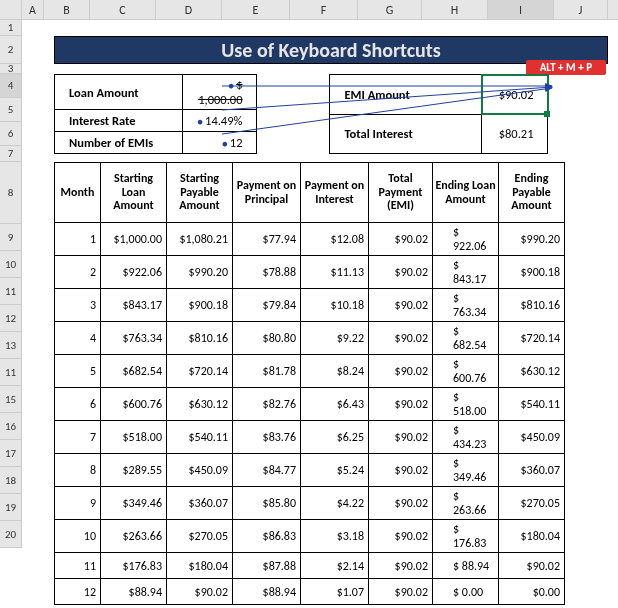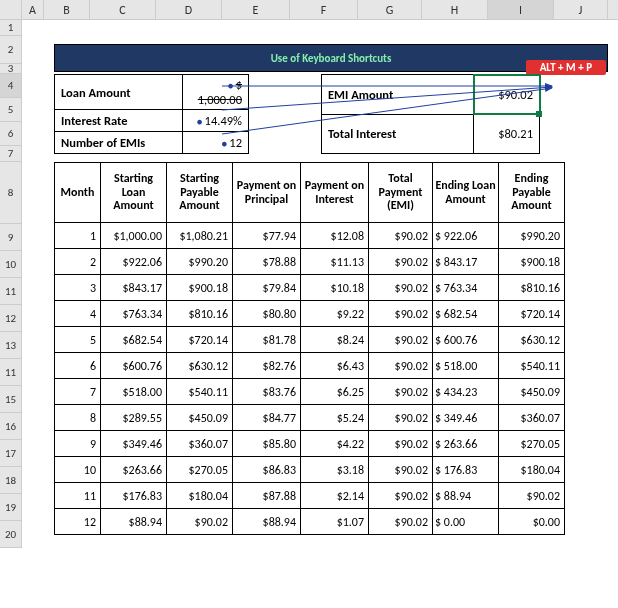--- a/index.html
+++ b/index.html
@@ -51,42 +51,41 @@
     position: relative;
     flex: 1;
   }
   .title-bar {
     position: absolute;
     left: 32px; 
     top: 16px;  
     width: 554px;
     height: 28px;
     background: #203864;
-    color: #86efac;
+    color: #e5e5e5;
     font-weight: bold;
-    font-size: 11px;
+    font-size: 20px;
     display: flex;
     align-items: center;
     justify-content: center;
     border: 1px solid #000;
-    margin-top: 8px;
   }
   .summary {
     position: absolute;
     left: 32px;
     top: 54px;
     display: flex;
     gap: 72px;
   }
   table.sum {
     border-collapse: collapse;
   }
   table.sum td {
     border: 1px solid #000;
-    padding: 2px 6px;
+    padding: 2px 14px;
     height: 22px;
     font-size: 12.5px;
   }
   table.sum td.lbl { font-weight: bold; width: 128px; }
   table.sum td.val { text-align: right; width: 66px; }
   table.sum.right td.lbl { width: 152px; }
   table.sum.right td.val { width: 66px; }
   .strike { text-decoration: line-through; }
   .selected-cell {
     outline: 2px solid #107c41;
@@ -136,21 +135,21 @@
     height: 60px;
     line-height: 1.15;
   }
   .schedule td {
     text-align: right;
     padding: 2px 4px;
     height: 26px;
   }
   .schedule td.lead {
     text-align: left;
-    padding-left: 2px;
+    padding-left: 20px;
     padding-right: 4px;
   }
   
   .c-month { width: 46px; }
   .c-b { width: 66px; }
   .c-c { width: 66px; }
   .c-d { width: 68px; }
   .c-e { width: 68px; }
   .c-f { width: 64px; }
   .c-g { width: 66px; margin-top: 24px; }

